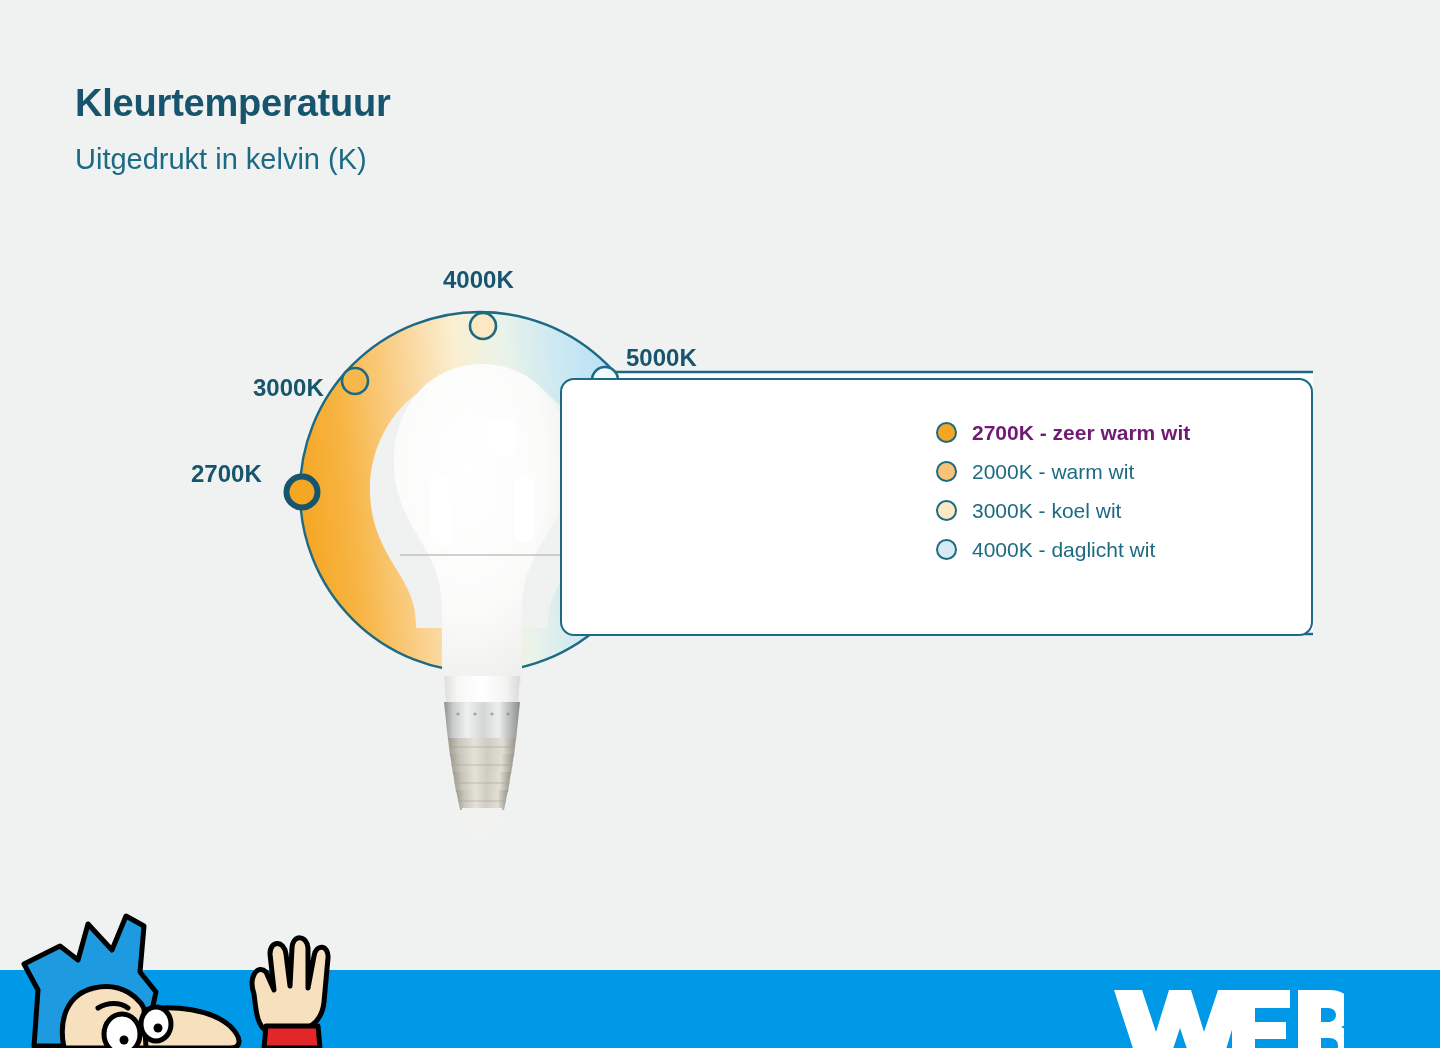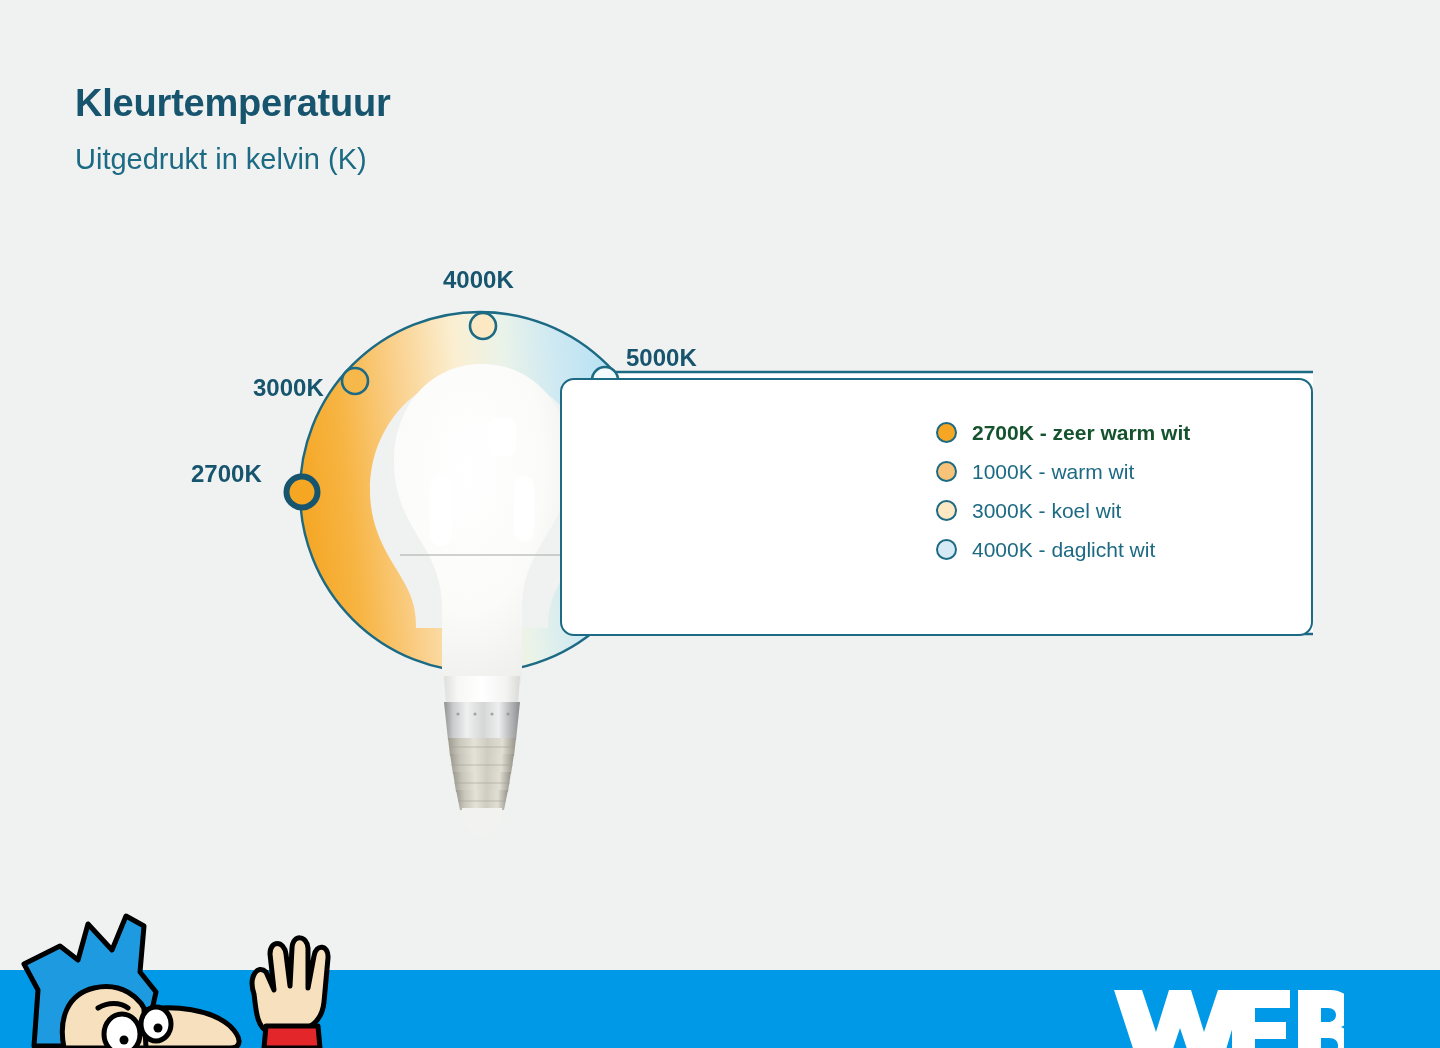--- a/index.html
+++ b/index.html
@@ -52,21 +52,21 @@
   #legend-list{
     position:absolute;left:374px;top:36px;
     display:flex;flex-direction:column;gap:6px;
   }
   .legend-item{display:flex;align-items:center;gap:15px;height:33px;}
   .legend-dot{
     width:21px;height:21px;border-radius:50%;
     border:2px solid #1C6A83;box-sizing:border-box;flex:none;
   }
   .legend-text{font-size:21px;color:#1C6A83;white-space:nowrap;line-height:1;}
-  .legend-item.is-active .legend-text{font-weight:bold;color:#14532d;}
+  .legend-item.is-active .legend-text{font-weight:bold;color:#701a75;}
 
   
   #brand-bar{
     position:absolute;left:0;top:970px;width:1440px;height:78px;
     background:#0099E8;
   }
   #weba-logo{position:absolute;right:96px;top:984px;}
   #mascot{position:absolute;left:16px;top:898px;}
 </style>
 </head>
@@ -218,21 +218,21 @@
   <div id="legend-panel">
     <div id="legend-list">
 
       <div class="legend-item is-active">
         <span class="legend-dot" style="background: rgb(245, 166, 35);"></span>
         <span class="legend-text">2700K - zeer warm wit</span>
       </div>
 
       <div class="legend-item">
         <span class="legend-dot" style="background: rgb(246, 195, 120);"></span>
-        <span class="legend-text">1000K - warm wit</span>
+        <span class="legend-text">2000K - warm wit</span>
       </div>
 
       <div class="legend-item">
         <span class="legend-dot" style="background: rgb(252, 232, 194);"></span>
         <span class="legend-text">3000K - koel wit</span>
       </div>
 
       <div class="legend-item">
         <span class="legend-dot" style="background: rgb(213, 234, 244);"></span>
         <span class="legend-text">4000K - daglicht wit</span>

